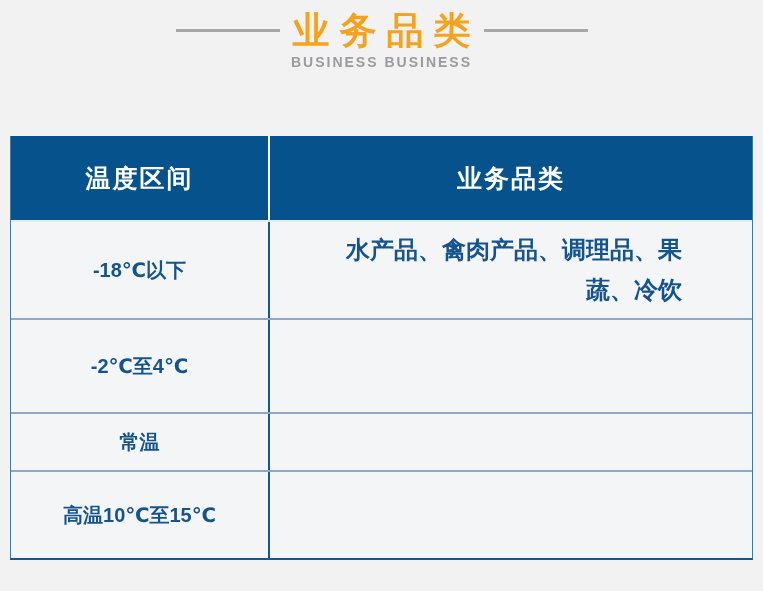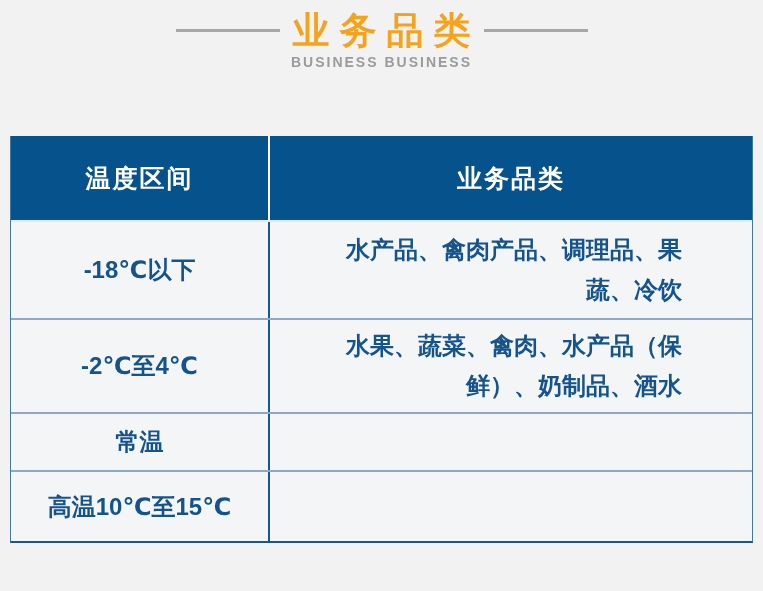--- a/index.html
+++ b/index.html
@@ -106,35 +106,35 @@
   
   .row {
     background: #F4F5F7;
   }
   .row .td {
     color: #15538D;
     font-weight: bold;
   }
   .row .col1 {
     border-right: 2px solid #17568F;
-    font-size: 24px;
+    font-size: 20px;
   }
   .row .col2 {
     padding: 0 70px 0 63px;
     font-size: 24px;
     line-height: 40px;
     text-align: right;
   }
   .row + .row {
     border-top: 2px solid #8FA9C4;
   }
   .row-1 { height: 96px; }
   .row-2 { height: 94px; }
   .row-3 { height: 58px; }
-  .row-4 { height: 71px; gap: 27px; }
+  .row-4 { height: 88px; gap: 27px; }
 </style>
 </head>
 <body>
 
 <div class="page">
 
   <div class="title-block">
     <div class="title-row">
       <span class="flank-line"></span>
       <h1 class="title-cn">业务品类</h1>
@@ -150,21 +150,20 @@
       <div class="td col2">业务品类</div>
     </div>
 
     <div class="tr row row-1">
       <div class="td col1">-18℃以下</div>
       <div class="td col2">水产品、禽肉产品、调理品、果蔬、冷饮</div>
     </div>
 
     <div class="tr row row-2">
       <div class="td col1">-2℃至4℃</div>
-      <div class="td col2">水果、蔬菜、禽肉、水产品（保鲜）、奶制品、酒水</div>
     </div>
 
     <div class="tr row row-3">
       <div class="td col1">常温</div>
     </div>
 
     <div class="tr row row-4">
       <div class="td col1">高温10℃至15℃</div>
     </div>
 

